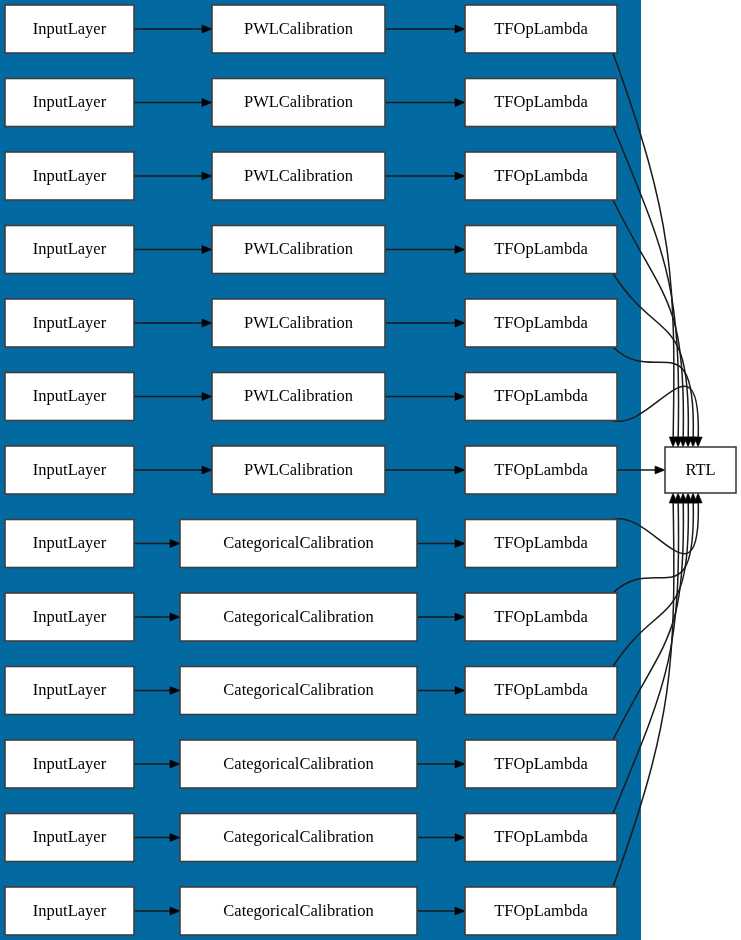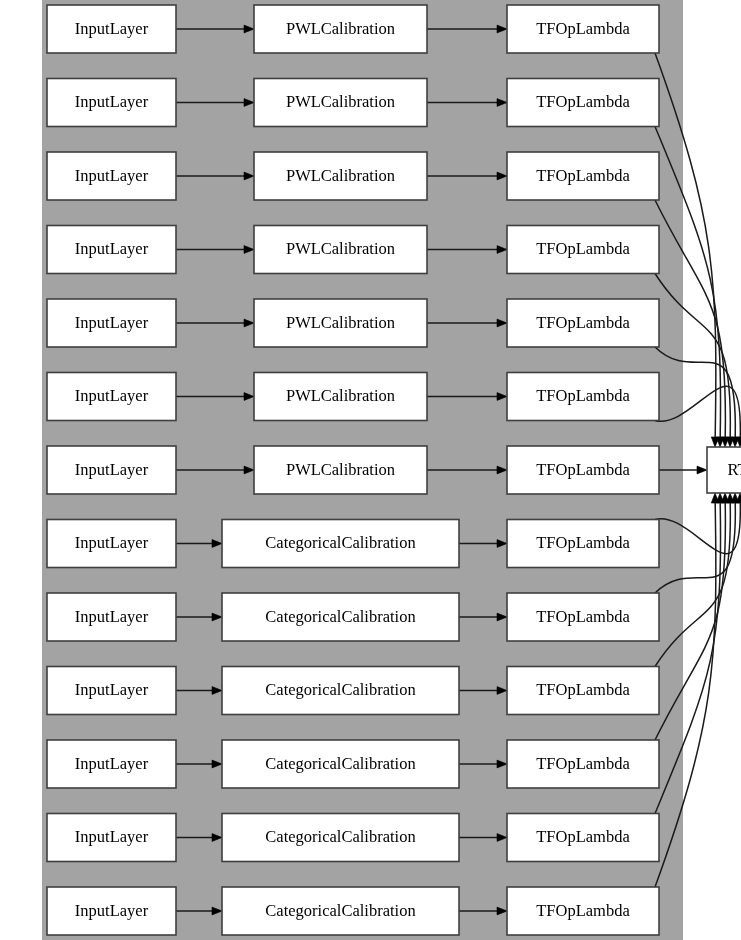--- a/index.html
+++ b/index.html
@@ -11,22 +11,21 @@
   body {
     width: 741px;
     height: 940px;
     font-family: "Liberation Serif", "DejaVu Serif", serif;
     overflow: hidden;
   }
   #graph-root {
     position: relative;
     width: 641px;
     height: 940px;
-    background: #a3a3a3;
-    margin-left: 42px;
+    background: #0369a1;
   }
   #graph-svg {
     display: block;
     width: 741px;
     height: 940px;
   }
   .node-box {
     fill: #ffffff;
     stroke: #3f3f3f;
     stroke-width: 1.6;

